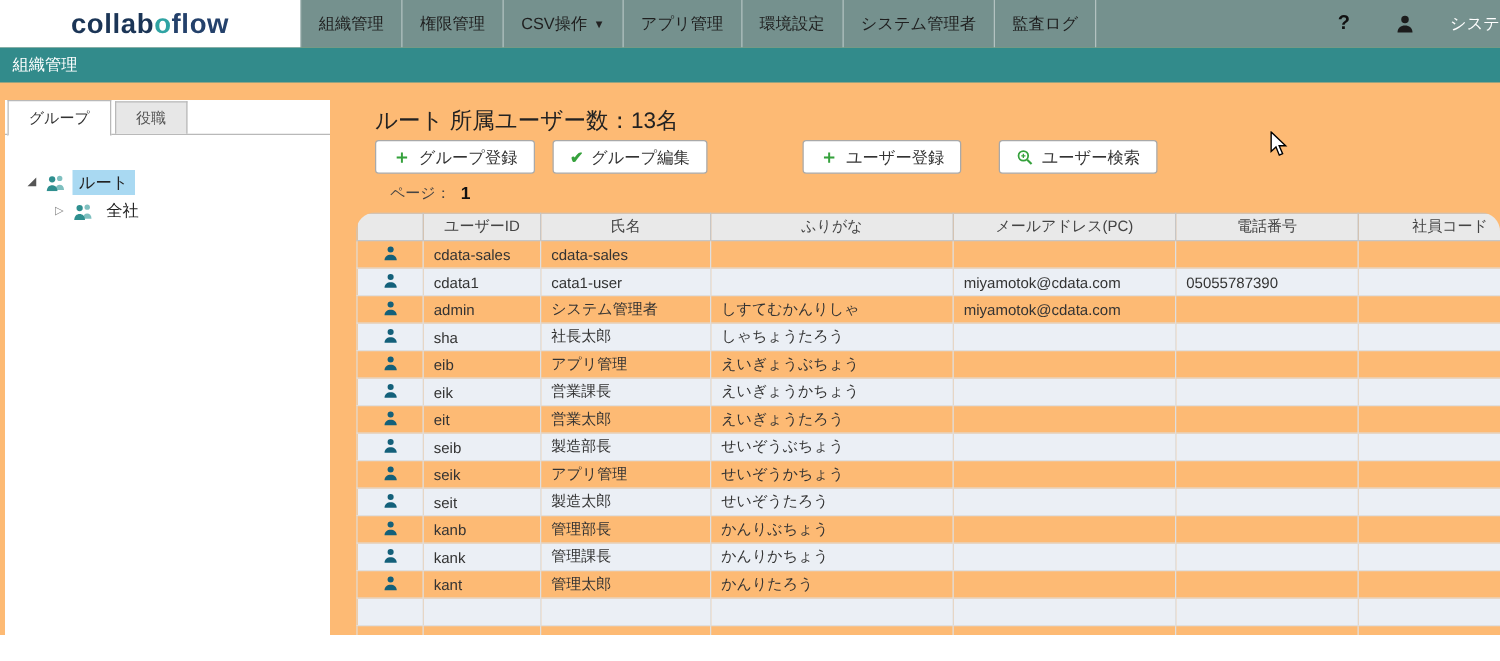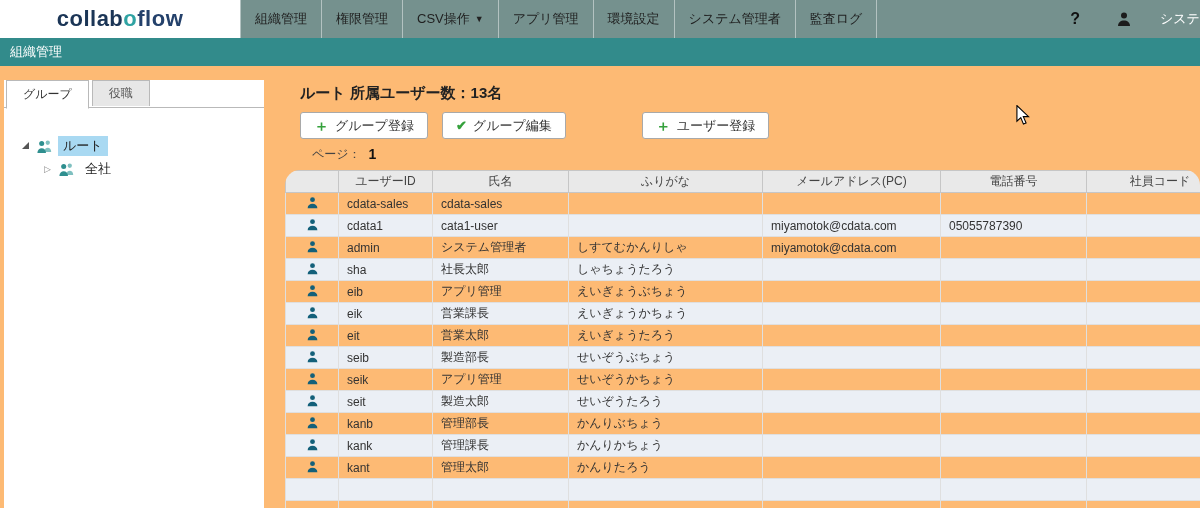--- a/index.html
+++ b/index.html
@@ -20,36 +20,36 @@
   .topbar-right { margin-left:auto; display:flex; align-items:center; }
   .help-glyph { font-size:16px; font-weight:bold; color:#111; margin-right:36px; cursor:pointer; }
   .account-icon { margin-right:28px; cursor:pointer; display:flex; align-items:center; }
   .account-label { color:#ffffff; font-size:13px; white-space:nowrap; width:40px; overflow:hidden; cursor:pointer; }
 
   
   .subbar { position:absolute; top:38px; left:0; width:1200px; height:28px; background:#328b8b; color:#fff; font-size:13px; line-height:28px; padding-left:10px; }
 
   
   .sidebar { position:absolute; left:4px; top:80px; width:260px; height:449px; background:#fff; }
-  .tabs { display:flex; align-items:flex-start; border-bottom:1px solid #b9b9b9; height:28px; padding-left:2px; }
+  .tabs { display:flex; align-items:center; border-bottom:1px solid #b9b9b9; height:28px; padding-left:2px; }
   .tab { font-size:12px; padding:5px 16px; border:1px solid #b9b9b9; margin-right:3px; cursor:pointer; white-space:nowrap; }
   .tab.active { background:#fff; color:#333; border-bottom:1px solid #fff; margin-bottom:-1px; }
   .tab.inactive { background:#e7e7e7; color:#555; border-bottom:none; padding:4px 16px; }
   .tree { padding-top:26px; font-size:13px; color:#222; }
   .tree-node { display:flex; align-items:center; height:23px; cursor:pointer; }
   .node-root { padding-left:18px; }
   .node-child { padding-left:40px; }
   .expander-open { width:0; height:0; border-bottom:7px solid #555; border-left:7px solid transparent; margin-right:4px; }
   .expander-closed { font-size:9px; color:#888; width:11px; margin-right:0; }
   .group-glyph { margin:0 5px 0 3px; display:flex; align-items:center; }
   .node-label { padding:1px 5px; }
   .node-label.selected { background:#a9d9f2; }
 
   
-  .summary { position:absolute; left:300px; top:84px; font-size:15px; font-weight:bold; color:#222; }
+  .summary { position:absolute; left:300px; top:84px; font-size:18px; font-weight:normal; color:#222; }
   .btn-row { position:absolute; left:300px; top:112px; display:flex; align-items:center; }
   .btn { display:inline-flex; align-items:center; gap:6px; background:#fff; border:1px solid #a9a9a9; border-radius:3px; padding:4px 13px; font-size:13px; color:#333; cursor:pointer; line-height:17px; }
   .btn + .btn { margin-left:14px; }
   .btn.gap-left { margin-left:76px; }
   .btn.gap-left-sm { margin-left:30px; }
   .icon-plus { color:#35a13c; font-weight:bold; font-size:15px; line-height:13px; }
   .icon-check { color:#35a13c; font-weight:bold; font-size:13px; line-height:13px; }
   .icon-search { display:flex; align-items:center; }
 
   .page-row { position:absolute; left:312px; top:146px; font-size:12px; color:#444; display:flex; align-items:flex-start; }
@@ -158,20 +158,31 @@
       <span>グループ登録</span>
     </button>
     <button class="btn">
       <span class="icon-check">✔</span>
       <span>グループ編集</span>
     </button>
     <button class="btn gap-left">
       <span class="icon-plus">＋</span>
       <span>ユーザー登録</span>
     </button>
+    <button class="btn gap-left-sm">
+      <span class="icon-search">
+        <svg width="14" height="14" viewBox="0 0 16 16">
+            <circle cx="6.5" cy="6.5" r="4.4" fill="none" stroke="#35a13c" stroke-width="1.6"></circle>
+            <line x1="10" y1="10" x2="14" y2="14" stroke="#35a13c" stroke-width="1.9"></line>
+            <line x1="4.6" y1="6.5" x2="8.4" y2="6.5" stroke="#35a13c" stroke-width="1.2"></line>
+            <line x1="6.5" y1="4.6" x2="6.5" y2="8.4" stroke="#35a13c" stroke-width="1.2"></line>
+          </svg>
+      </span>
+      <span>ユーザー検索</span>
+    </button>
   </div>
 
   <div class="page-row">
     <span>ページ：</span>
     <span class="page-num">1</span>
   </div>
 
   <div class="table-wrap">
     <table class="users">
       <colgroup>

